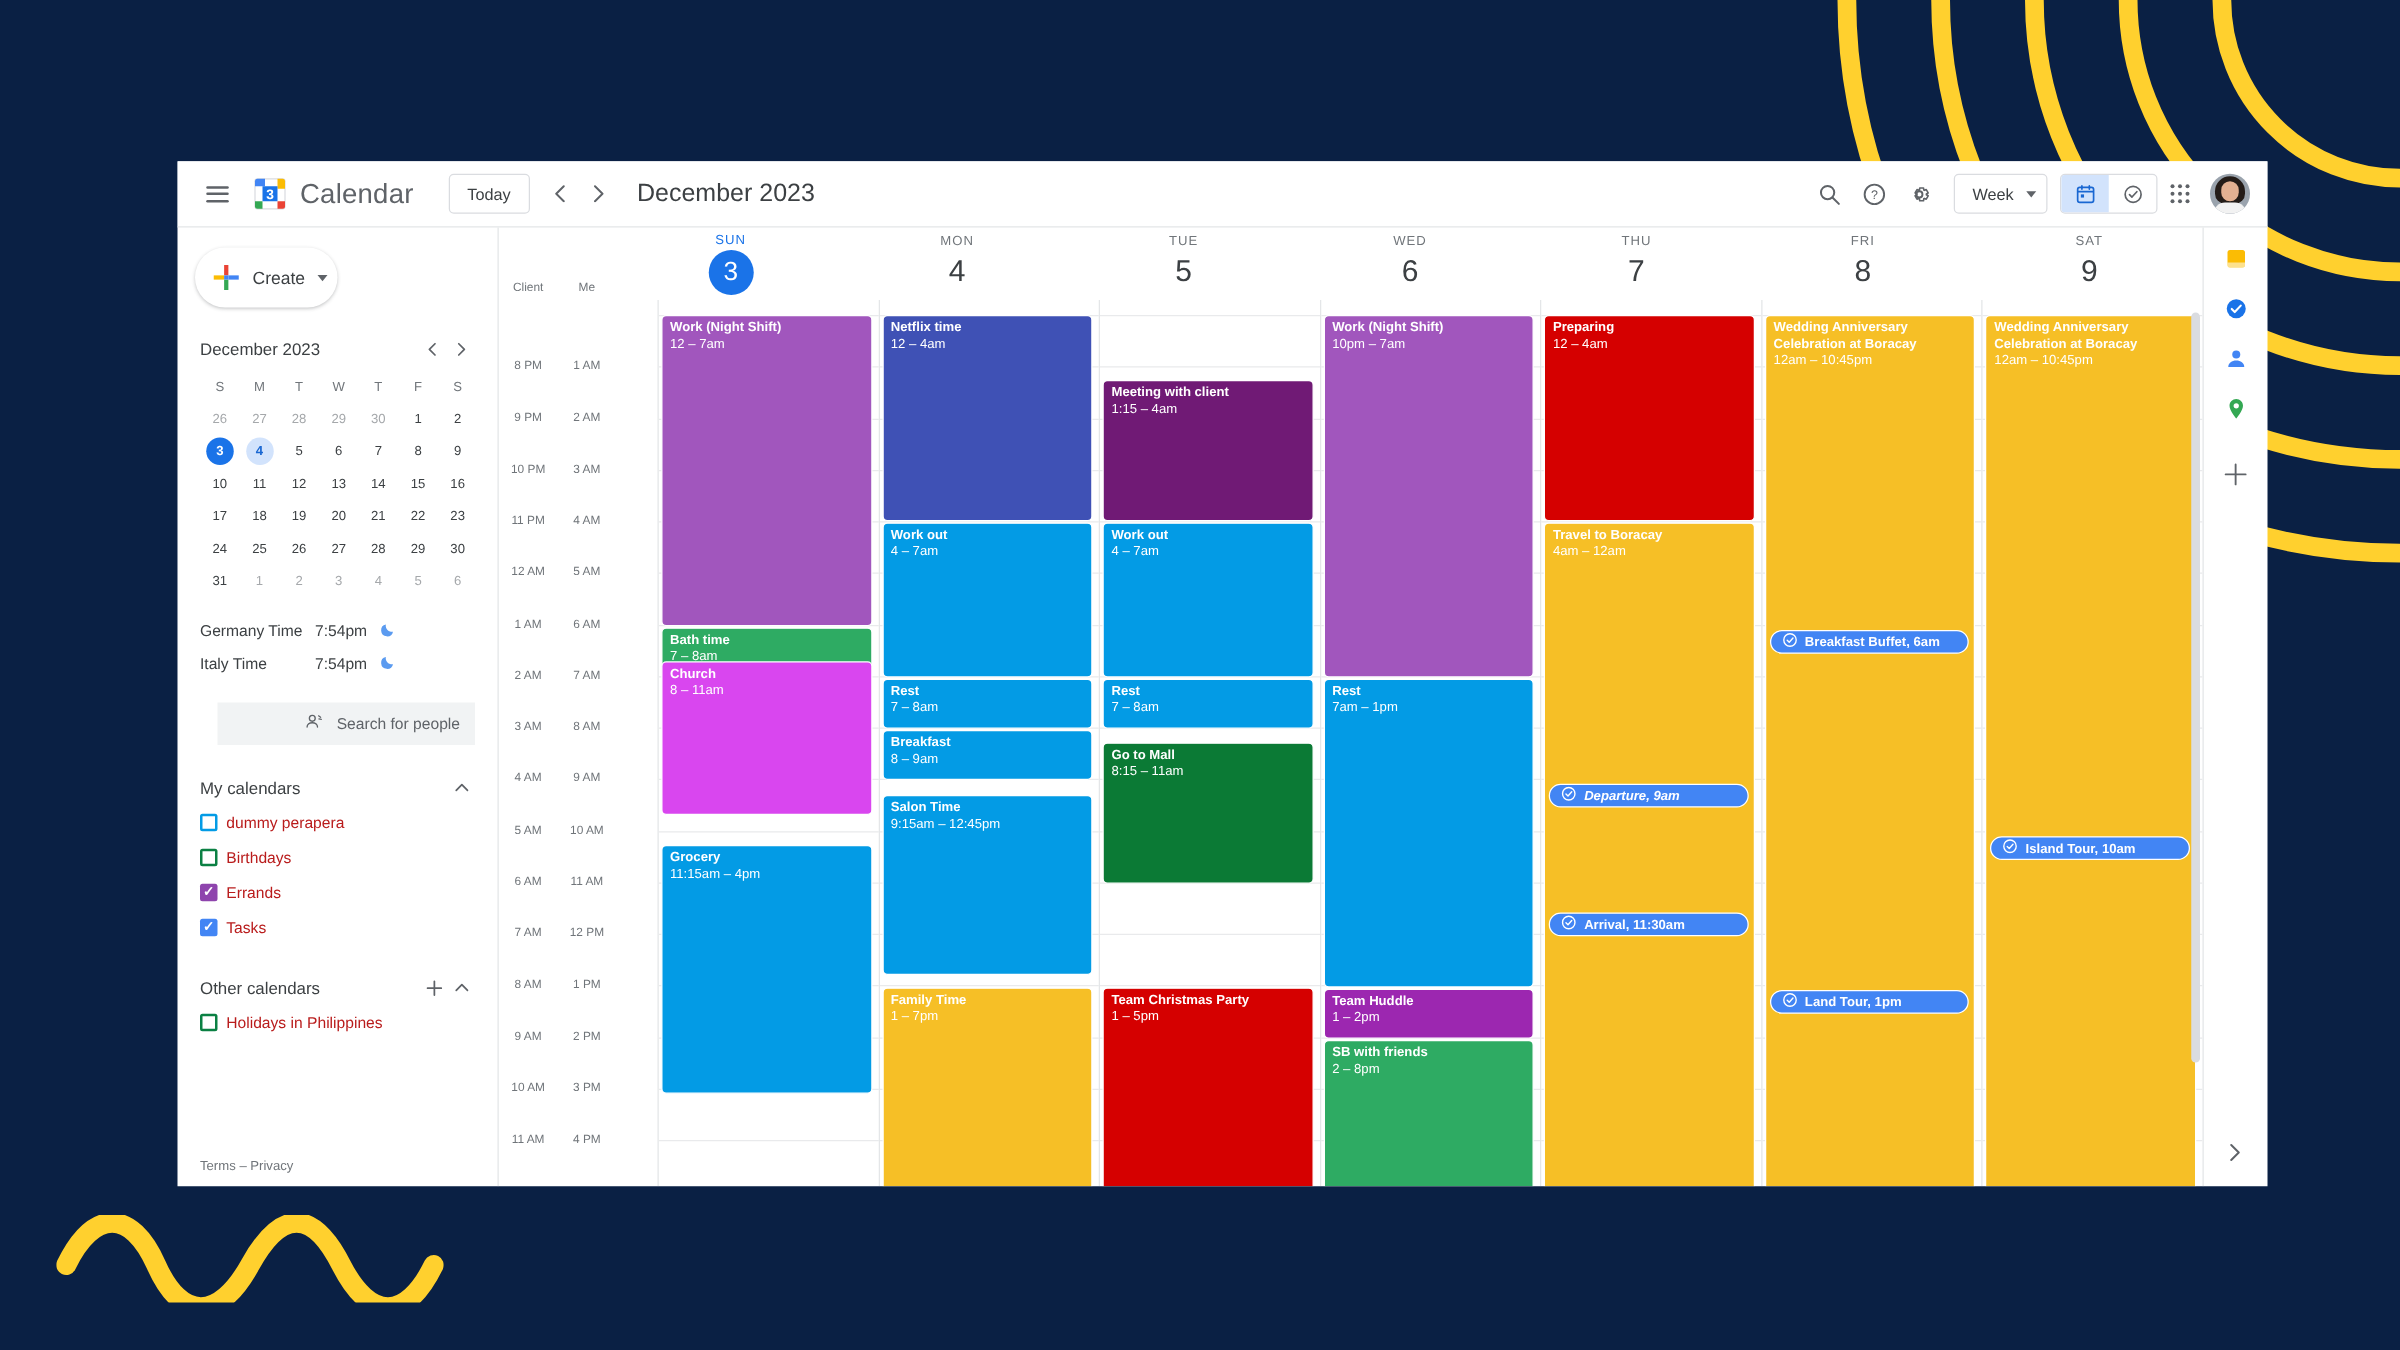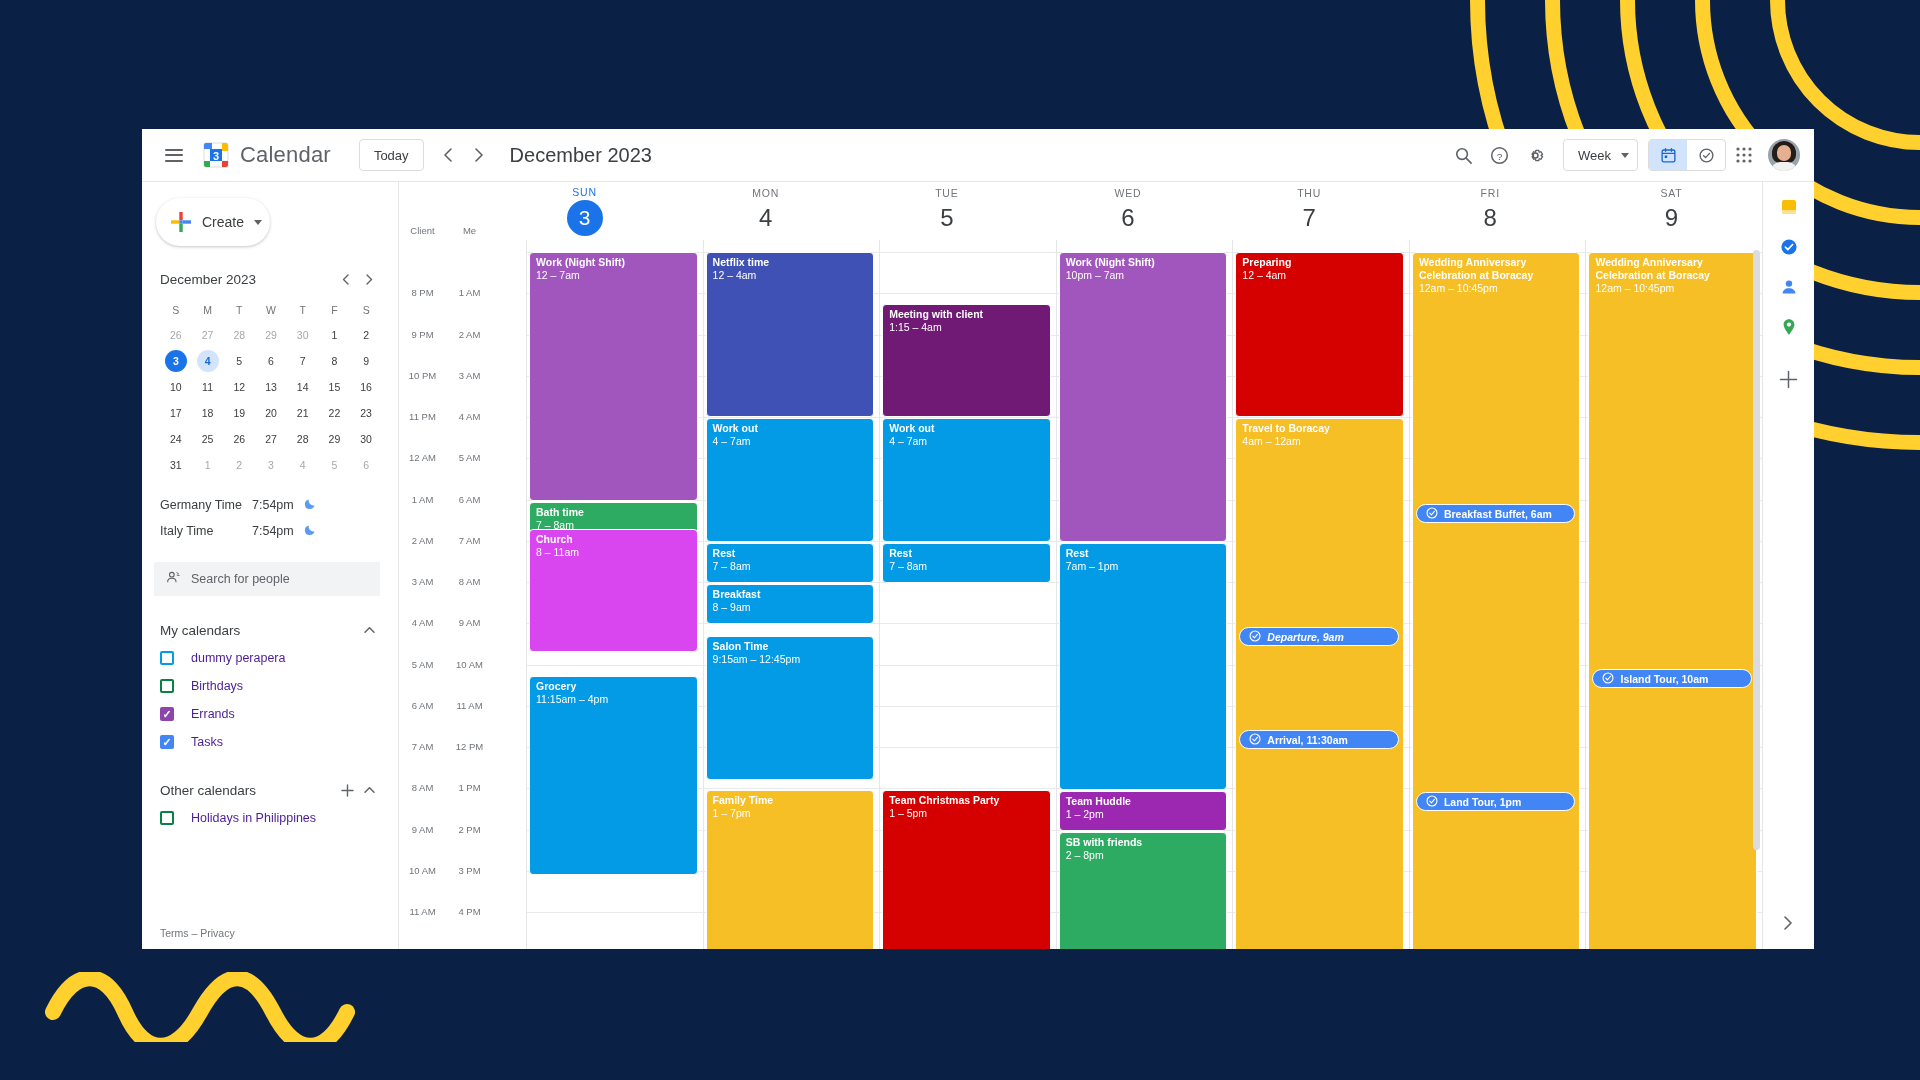--- a/index.html
+++ b/index.html
@@ -105,30 +105,30 @@
   .mini-day.sel span { background: #1a73e8; color: #fff; font-weight: 600; }
   .mini-day.sel2 span { background: #d2e3fc; color: #1967d2; font-weight: 600; }
 
   .clocks { padding: 14px 18px 0 18px; }
   .clock-row { display: flex; align-items: center; height: 26px; font-size: 12.5px; color: #3c4043; }
   .clock-name { width: 92px; }
   .clock-time { width: 52px; }
   .moon { color: #4e9bf0; font-size: 12px; }
 
   .search-people {
-    margin: 18px 18px 0 12px; height: 34px; background: #f1f3f4; border-radius: 0;
+    margin: 18px 18px 0 32px; height: 34px; background: #f1f3f4; border-radius: 0;
     display: flex; align-items: center; gap: 10px; padding: 0 12px;
-    font-size: 12.5px; color: #5f6368;
+    font-size: 12.5px; color: #5f6368; justify-content: flex-end;
   }
 
   .cal-section { padding: 20px 18px 0 18px; }
   .cal-head { display: flex; align-items: center; height: 28px; font-size: 13.5px; color: #3c4043; font-weight: 400; }
   .cal-head .sp { flex: 1; }
   .cal-head .act { width: 22px; height: 22px; display: flex; align-items: center; justify-content: center; color: #5f6368; }
-  .cal-item { display: flex; align-items: center; gap: 17px; height: 28px; font-size: 12.5px; color: #4c1d95; }
+  .cal-item { display: flex; align-items: center; gap: 7px; height: 28px; font-size: 12.5px; color: #b91c1c; }
   .cbx { width: 14px; height: 14px; border-radius: 2px; border: 2px solid; flex: 0 0 auto; position: relative; background: #fff; }
   .cbx.on { border: none; display: flex; align-items: center; justify-content: center; }
   .cbx.on::after { content: "✓"; color: #fff; font-size: 11px; line-height: 1; font-weight: 700; }
 
   .terms { position: absolute; bottom: 10px; left: 18px; font-size: 10.5px; color: #70757a; }
 
   
   .gridwrap { flex: 1 1 auto; display: flex; flex-direction: column; min-width: 0; border-left: 1px solid #e4e6e8; position: relative; }
   .dayhdr { display: flex; height: 58px; flex: 0 0 58px; }
   .gutter-h { width: 95px; flex: 0 0 95px; display: flex; align-items: flex-end; }
@@ -760,20 +760,24 @@
                 <span class="s">1:15 – 4am</span>
               </div>
               <div class="ev" style="top: 178px; height: 124px; background: rgb(3, 155, 229);">
                 <span class="t">Work out</span>
                 <span class="s">4 – 7am</span>
               </div>
               <div class="ev" style="top: 303px; height: 40px; background: rgb(3, 155, 229);">
                 <span class="t">Rest</span>
                 <span class="s">7 – 8am</span>
               </div>
+              <div class="ev" style="top: 354px; height: 113px; background: rgb(11, 122, 53);">
+                <span class="t">Go to Mall</span>
+                <span class="s">8:15 – 11am</span>
+              </div>
               <div class="ev" style="top: 550px; height: 165px; background: rgb(213, 0, 0);">
                 <span class="t">Team Christmas Party</span>
                 <span class="s">1 – 5pm</span>
               </div>
             </div>
             <div class="daycol">
               <div class="hline" style="top: 12px;"></div>
               <div class="hline" style="top: 53.25px;"></div>
               <div class="hline" style="top: 94.5px;"></div>
               <div class="hline" style="top: 135.75px;"></div>

